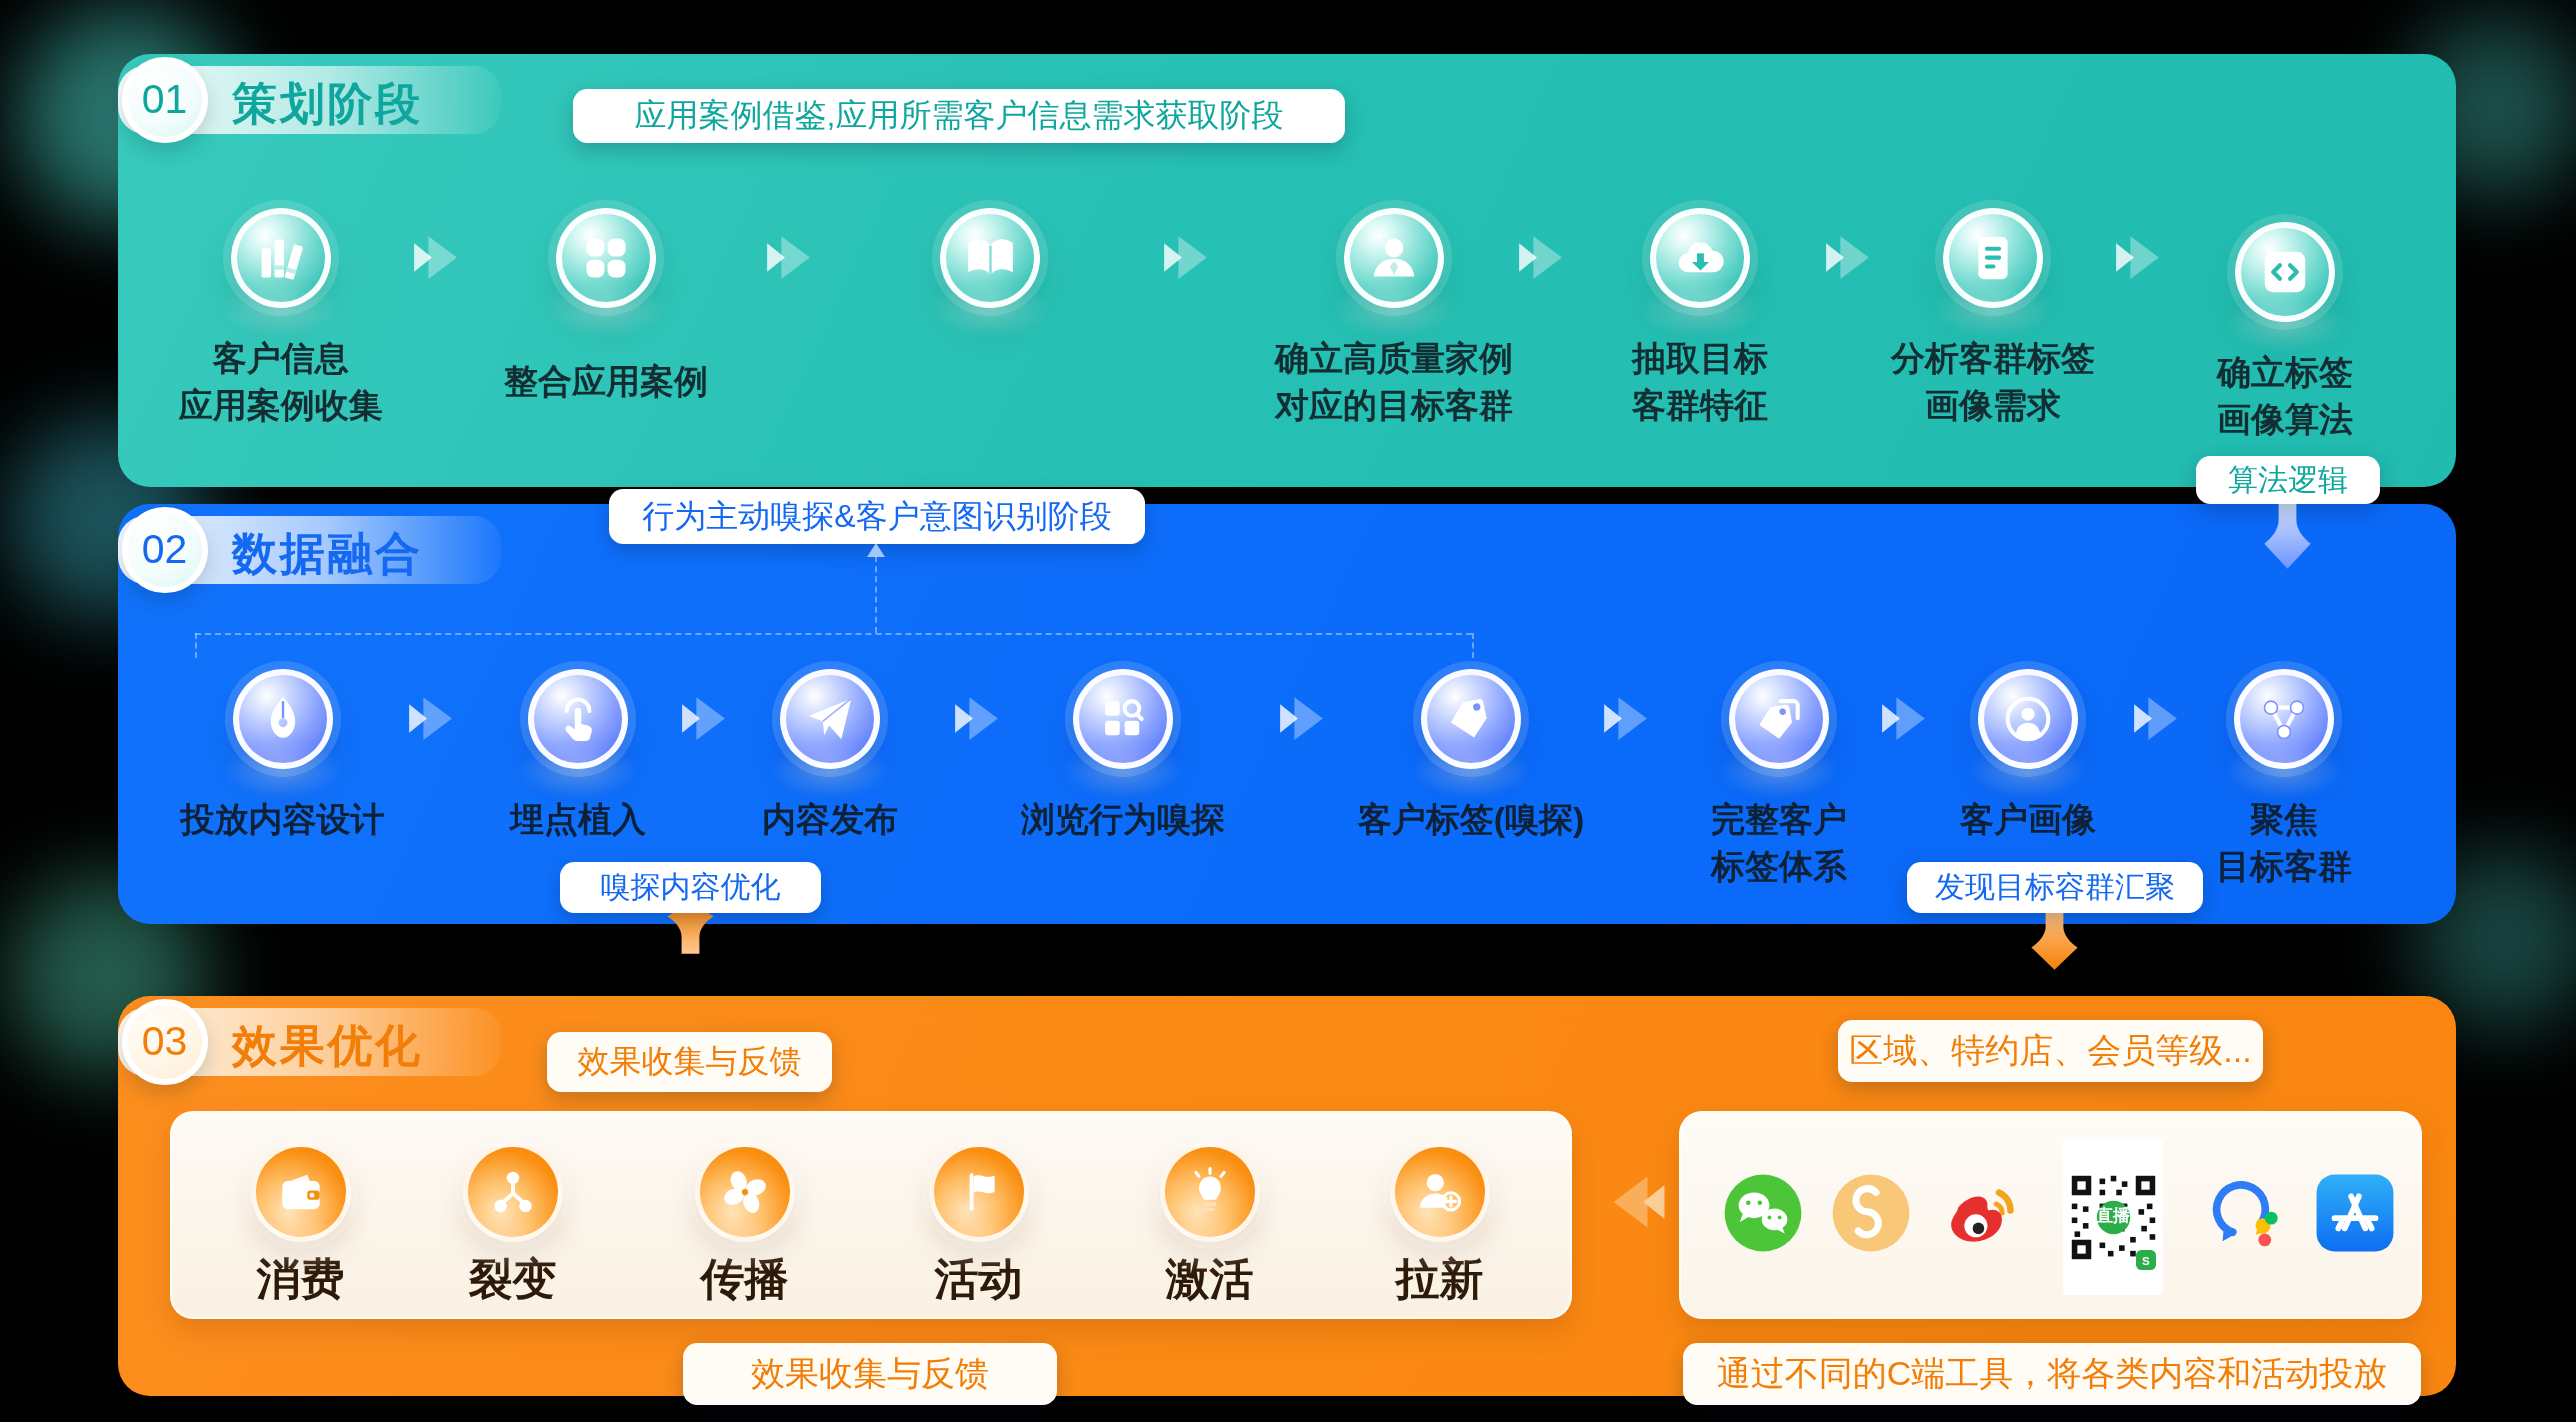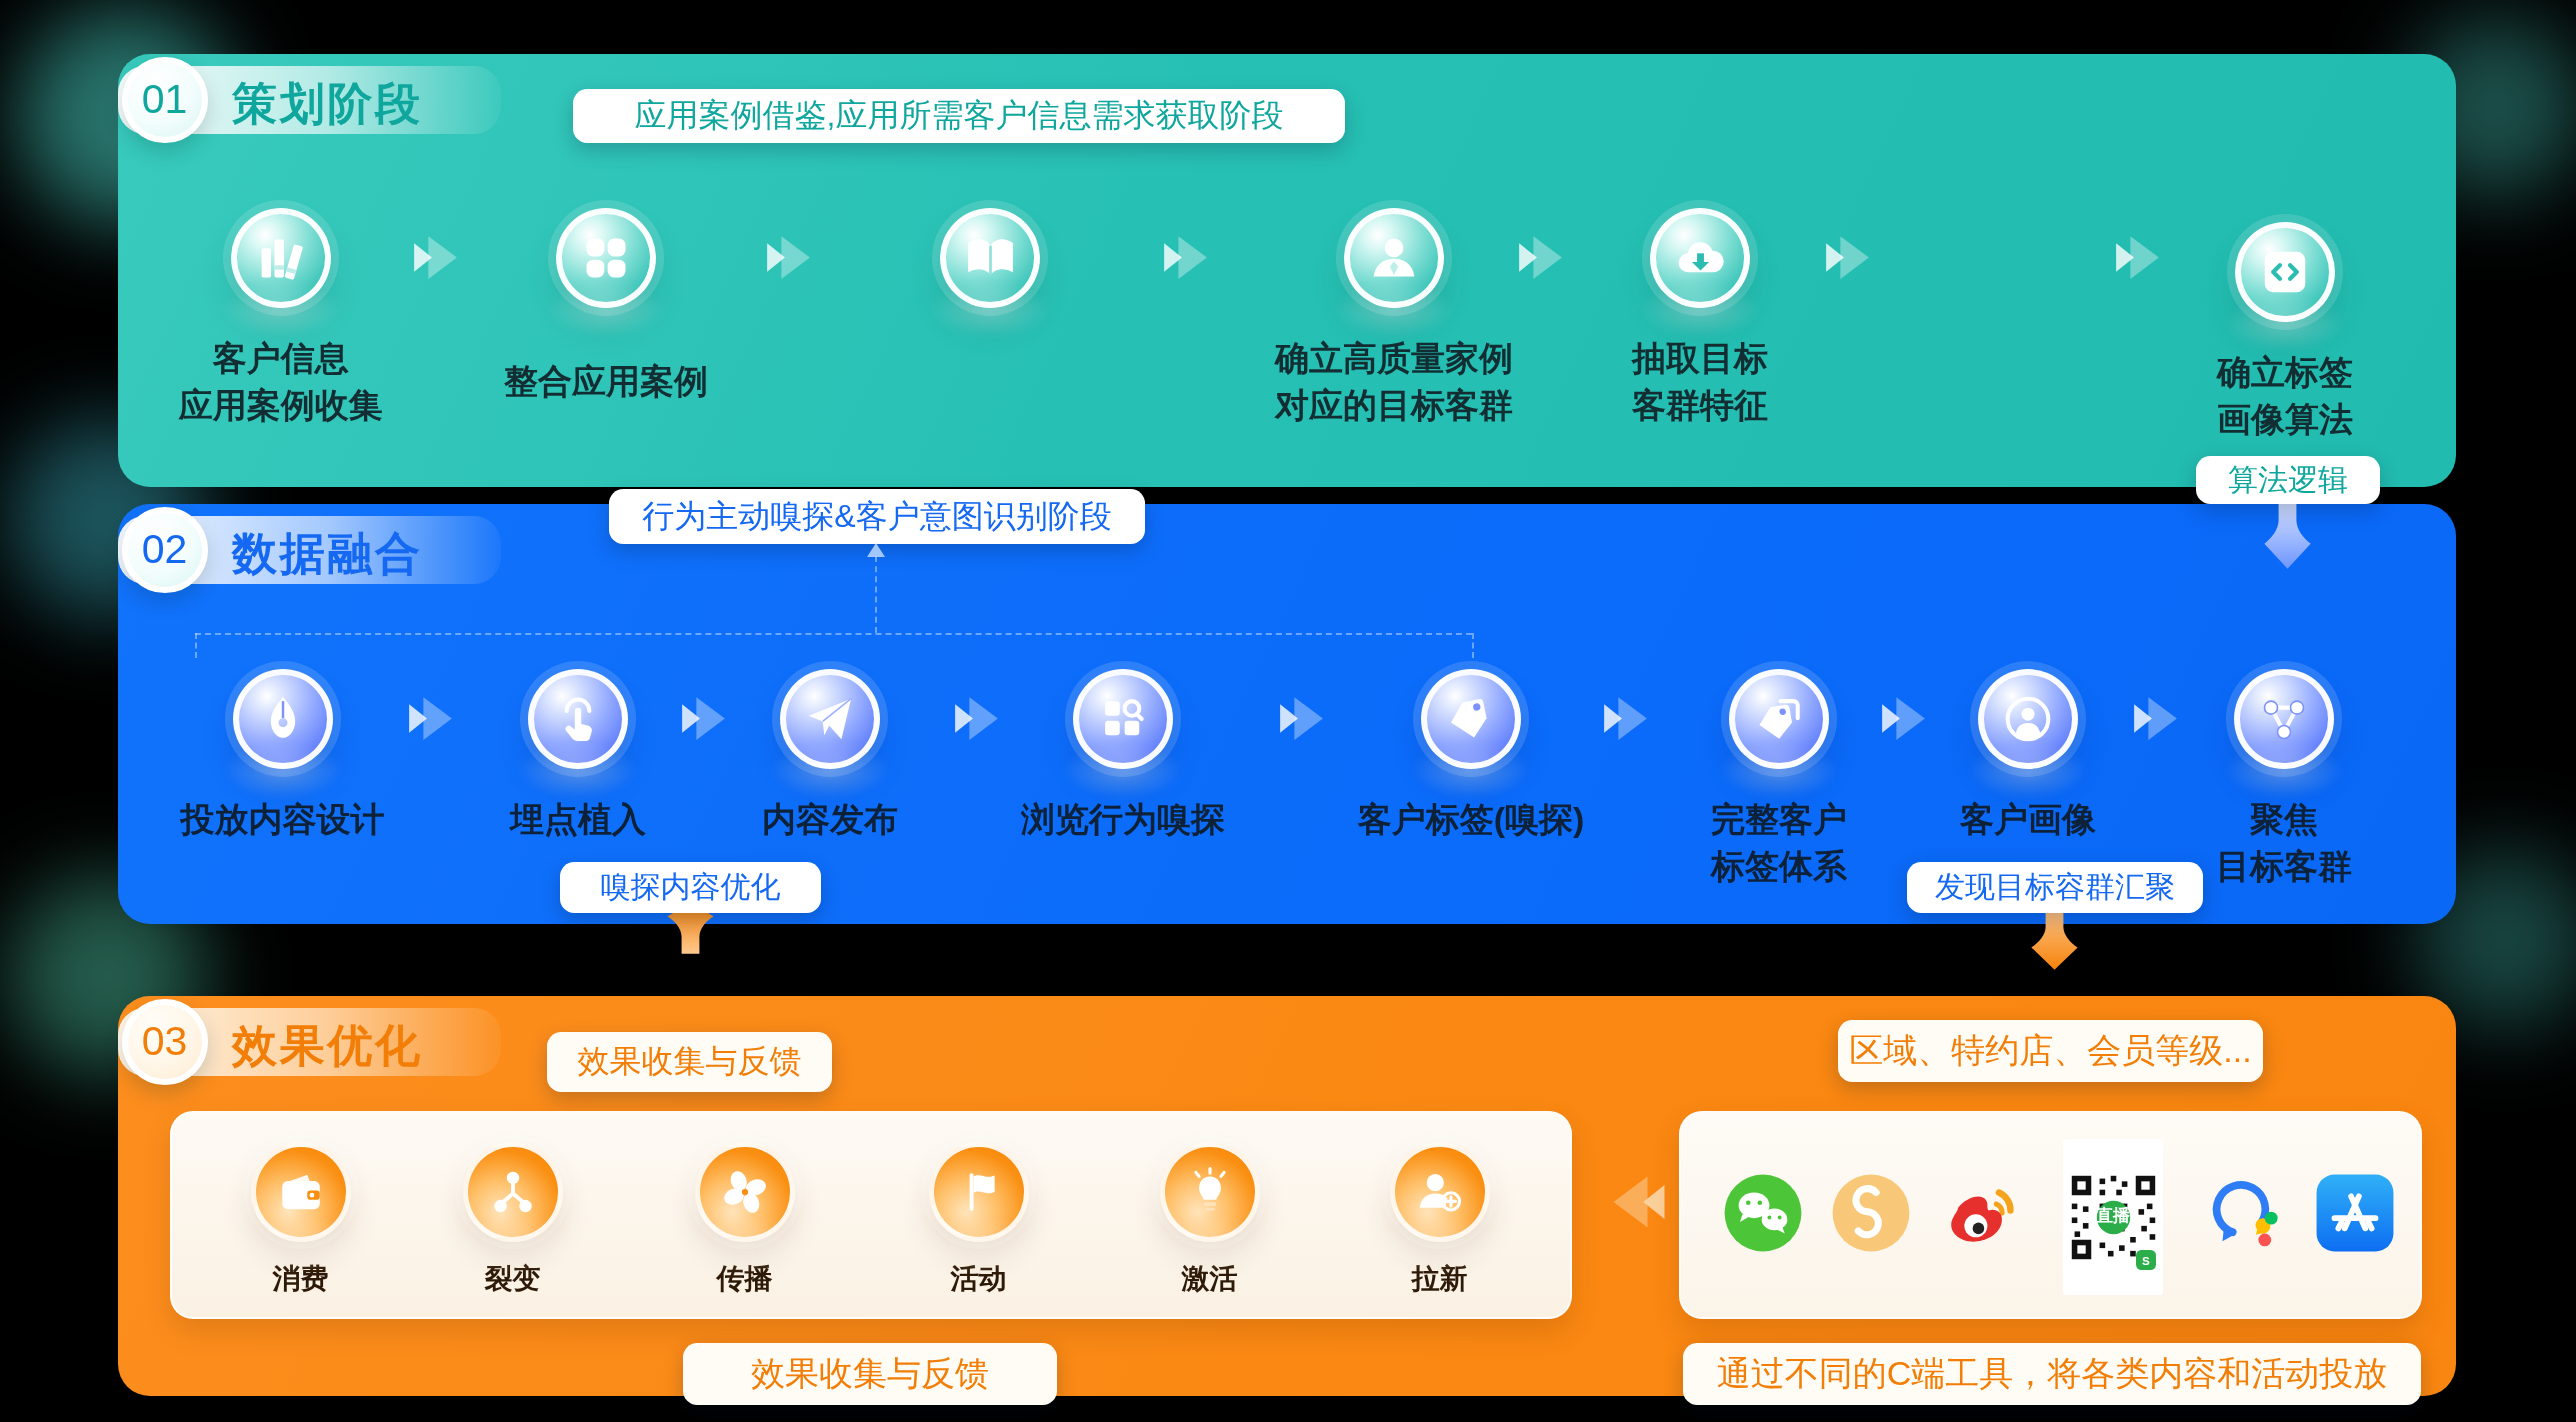--- a/index.html
+++ b/index.html
@@ -24,21 +24,21 @@
   .b3{border:5.4px solid rgba(255,255,255,.9);background:radial-gradient(circle at 36% 72%,#ffe4bb 0%,#ffc069 35%,#fa9013 70%,#f68103 100%);box-shadow:0 0 0 7.2px rgba(255,255,255,.18),0 16px 32px -7.2px rgba(120,50,0,.25)}
   .lbl{margin-top:27px;font-size:34px;line-height:47px;font-weight:bold;color:#132e33}
   .p2 .lbl{color:#0d2238}
   .solo{padding-top:23px}
   .chev{position:absolute;width:57px;height:57px}
   .dash-h{position:absolute;border-top:2.7px dashed rgba(200,224,255,.5)}
   .dash-v{position:absolute;border-left:2.7px dashed rgba(200,224,255,.5)}
   .uparrowhead{position:absolute;width:0;height:0;border-left:9.8px solid transparent;border-right:9.8px solid transparent;border-bottom:14.3px solid rgba(200,224,255,.8)}
   .box{position:absolute;border-radius:23px;background:linear-gradient(180deg,#FEFAF4 0%,#FAF1E3 100%);border:2.7px solid rgba(255,255,255,.75);box-shadow:0 12.5px 27px rgba(120,50,0,.18)}
   .app{position:absolute;width:197px;text-align:center}
-  .app .lbl{margin-top:12.5px;color:#2e1a08;font-size:28px}
+  .app .lbl{margin-top:12.5px;color:#2e1a08;font-size:44px}
   .brand{position:absolute}
   .flare{position:absolute}
 </style>
 </head>
 <body>
 
 <div class="canvas">
   <div class="glow" style="left:18px;top:9px;width:215px;height:215px;background:rgba(80,230,215,.5)"></div>
   <div class="glow" style="left:9px;top:420px;width:197px;height:197px;background:rgba(70,210,230,.4)"></div>
   <div class="glow" style="left:9px;top:877px;width:197px;height:197px;background:rgba(90,230,190,.4)"></div>
@@ -98,20 +98,31 @@
     </div>
     <div class="step" style="left:1421px;top:154px">
       <div class="bubble b1">
         <svg width="55" height="55" viewBox="0 0 64 64">
             <path d="M18,48 a11,11 0 0 1 -1,-22 a15,15 0 0 1 29,-3 a10,10 0 0 1 1,25 Z" fill="#fff"></path>
             <rect x="28" y="26" width="8" height="12" fill="#2bbdb1"></rect>
             <path d="M32,46 l-10,-10 h20 Z" fill="#2bbdb1"></path>
           </svg>
       </div>
       <div class="lbl"><span>抽取目标</span><br><span>客群特征</span></div>
+    </div>
+    <div class="step" style="left:1714px;top:154px">
+      <div class="bubble b1">
+        <svg width="52" height="52" viewBox="0 0 64 64">
+            <rect x="14" y="6" width="36" height="52" rx="7" fill="#fff"></rect>
+            <rect x="22" y="18" width="20" height="5" rx="2.5" fill="#2bbdb1"></rect>
+            <rect x="22" y="29" width="20" height="5" rx="2.5" fill="#2bbdb1"></rect>
+            <rect x="22" y="40" width="13" height="5" rx="2.5" fill="#2bbdb1"></rect>
+          </svg>
+      </div>
+      <div class="lbl"><span>分析客群标签</span><br><span>画像需求</span></div>
     </div>
     <div class="step" style="left:2006px;top:168px">
       <div class="bubble b1">
         <svg width="54" height="54" viewBox="0 0 64 64">
             <rect x="8" y="8" width="48" height="48" rx="10" fill="#fff"></rect>
             <path d="M26,24 l-8,8 8,8" stroke="#2bbdb1" stroke-width="5" fill="none" stroke-linecap="round" stroke-linejoin="round"></path>
             <path d="M38,24 l8,8 -8,8" stroke="#2bbdb1" stroke-width="5" fill="none" stroke-linecap="round" stroke-linejoin="round"></path>
           </svg>
       </div>
       <div class="lbl"><span>确立标签</span><br><span>画像算法</span></div>

